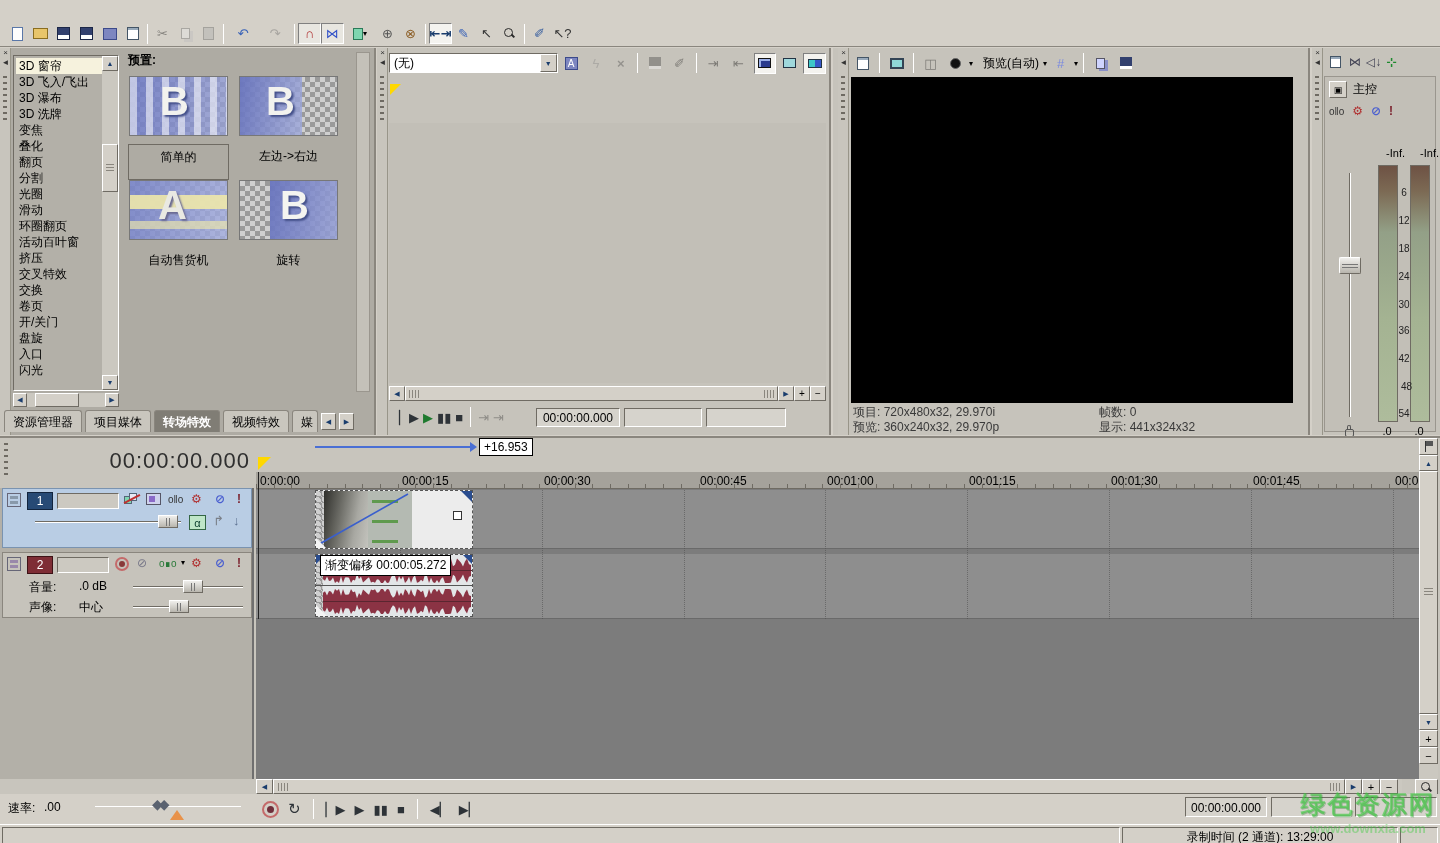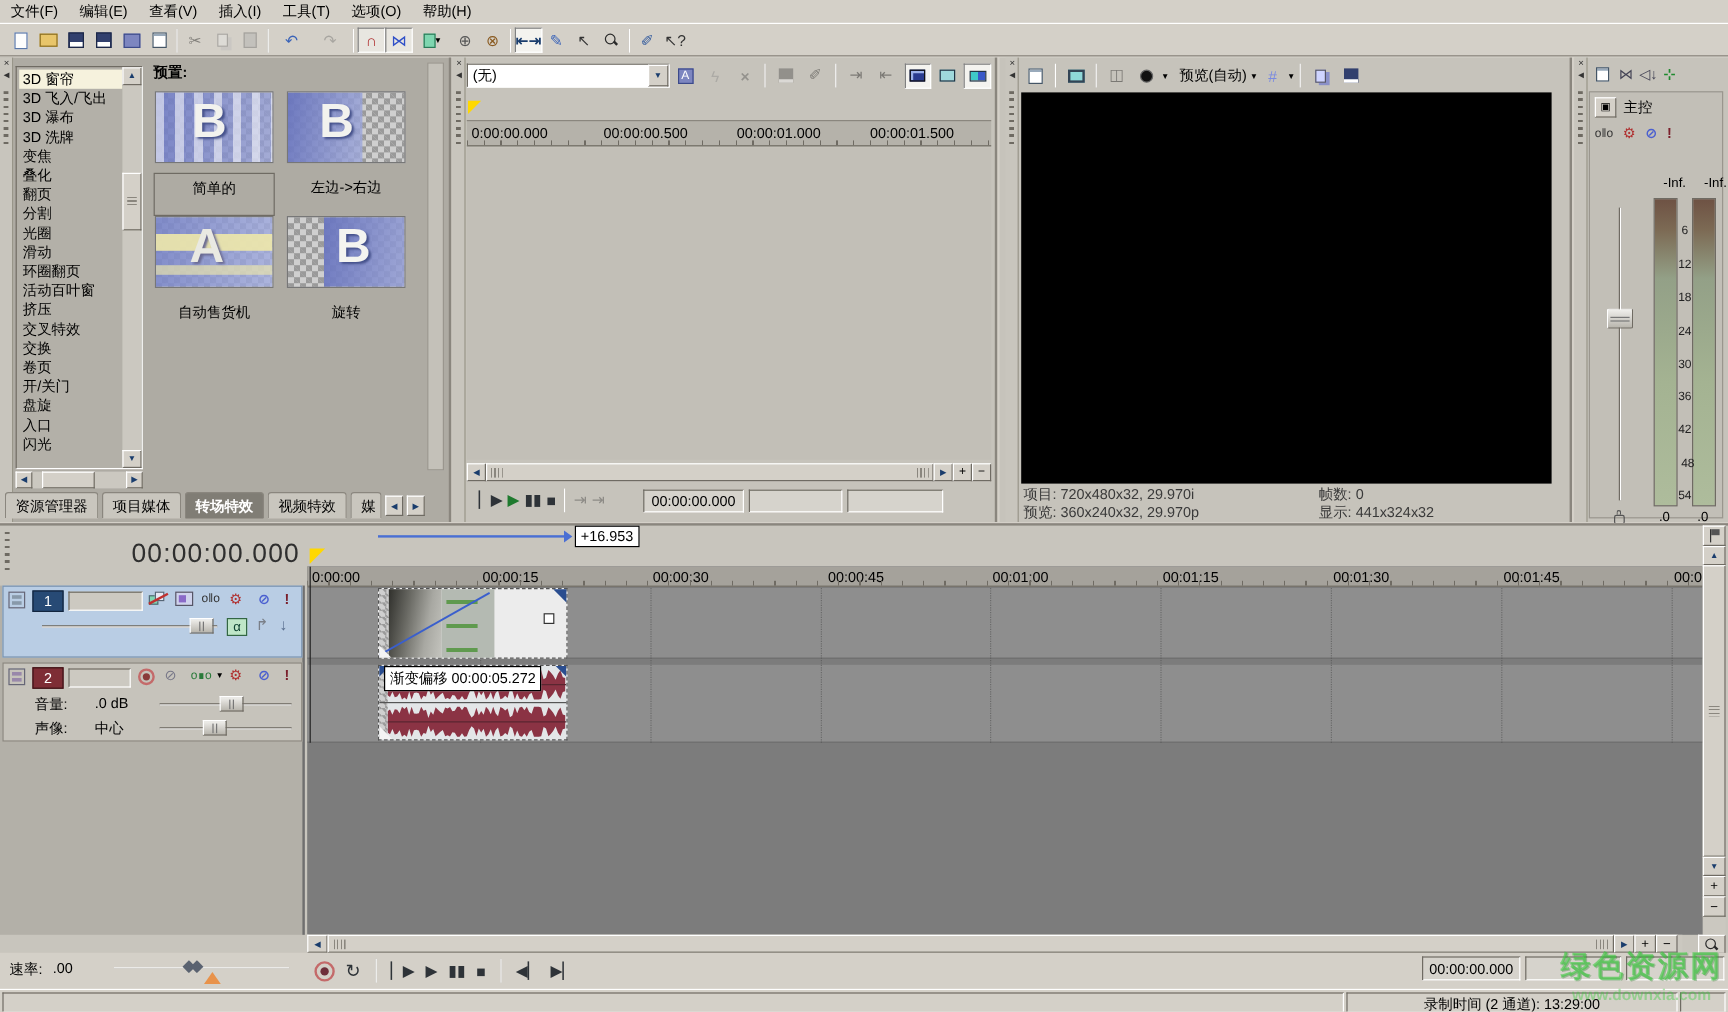--- a/index.html
+++ b/index.html
@@ -37,29 +37,20 @@
   .menu-item { padding:3px 9px; }
   .tab { height:22px; padding:3px 8px 0; border:1px solid #8a867e; border-bottom:none; border-radius:3px 3px 0 0; background:#c9c6be; }
   .tab.active { background:#807d75; color:#fff; font-weight:bold; }
   .play-glyph { color:#2e3338; font-size:13px; }
 </style>
 </head>
 <body>
 
 <div id="app">
 
-  <div class="abs" style="left:0;top:0;width:1440px;height:20px;background:#d4d0c8;border-bottom:1px solid #fff;display:flex;align-items:center;">
-    <span class="menu-item">文件(F)</span>
-    <span class="menu-item">编辑(E)</span>
-    <span class="menu-item">查看(V)</span>
-    <span class="menu-item">插入(I)</span>
-    <span class="menu-item">工具(T)</span>
-    <span class="menu-item">选项(O)</span>
-    <span class="menu-item">帮助(H)</span>
-  </div>
 
   <div class="abs" style="left:0;top:21px;width:1440px;height:26px;background:#d4d0c8;border-bottom:1px solid #8a867e;display:flex;align-items:center;padding-left:6px;">
     <div class="tb">
         <span style="display:block;width:11px;height:14px;background:#fdfdfd;border:1px solid #5a77a8;"></span>
       </div>
     <div class="tb">
         <span style="display:block;width:15px;height:11px;background:#e8c56a;border:1px solid #8a6d20;"></span>
       </div>
     <div class="tb">
         <span style="display:block;width:13px;height:13px;background:#32406e;border:1px solid #1c2747;box-shadow:inset 0 -4px 0 #fff;"></span>
@@ -227,27 +218,20 @@
         </div>
       <div class="tb">
           <span style="display:block;width:13px;height:10px;background:#9fd8dc;border:1px solid #234;"></span>
         </div>
       <div class="tb press">
           <span style="display:block;width:14px;height:9px;background:linear-gradient(to right,#3fc8c8 50%,#3858c8 50%);border:1px solid #234;"></span>
         </div>
     </div>
 
     <div class="abs" style="left:13px;top:36px;width:0;height:0;border-top:11px solid #ffd800;border-right:11px solid transparent;"></div>
-    <div class="abs" style="left:12px;top:52px;right:3px;height:22px;background:#b5b2aa;border-top:1px solid #8a867e;border-bottom:1px solid #6f6b63;">
-      <span class="abs" style="left:4px;top:3px;">0:00:00.000</span>
-      <span class="abs" style="left:114px;top:3px;">00:00:00.500</span>
-      <span class="abs" style="left:225px;top:3px;">00:00:01.000</span>
-      <span class="abs" style="left:336px;top:3px;">00:00:01.500</span>
-      <div class="abs" style="left:0;right:0;bottom:0;height:4px;background:repeating-linear-gradient(to right,#6f6b63 0 1px,transparent 1px 14px);"></div>
-    </div>
     <div class="abs" style="left:12px;top:75px;right:3px;height:260px;background:#c2bfb7;"></div>
 
     <div class="abs" style="left:12px;top:338px;right:3px;height:15px;background:#cbc8c0;display:flex;">
       <div class="scroll-btn" style="width:16px;height:15px;">◀</div>
       <div class="raised" style="flex:1;display:flex;align-items:center;justify-content:space-between;padding:0 3px;">
           <span class="thumbgrip"></span>
           <span class="thumbgrip"></span>
         </div>
       <div class="scroll-btn" style="width:16px;height:15px;">▶</div>
       <div class="scroll-btn" style="width:16px;height:15px;font-size:10px;color:#000;">+</div>
@@ -433,21 +417,21 @@
           </div>
       </div>
     </div>
 
     <div class="abs" style="left:256px;top:34px;width:1163px;height:307px;background:#7c7c7c;overflow:hidden;">
 
       <div class="abs" style="left:0;top:0;width:1163px;height:17px;background:#a5a29b;border-bottom:1px solid #6f6b63;">
         <span class="abs" style="left:4px;top:2px;">0:00:00</span>
         <span class="abs" style="left:146px;top:2px;">00:00:15</span>
         <span class="abs" style="left:288px;top:2px;">00:00:30</span>
-        <span class="abs" style="left:434px;top:2px;">00:00:45</span>
+        <span class="abs" style="left:444px;top:2px;">00:00:45</span>
         <span class="abs" style="left:571px;top:2px;">00:01:00</span>
         <span class="abs" style="left:713px;top:2px;">00:01:15</span>
         <span class="abs" style="left:855px;top:2px;">00:01:30</span>
         <span class="abs" style="left:997px;top:2px;">00:01:45</span>
         <span class="abs" style="left:1139px;top:2px;">00:0</span>
         <div class="abs" style="left:0;right:0;bottom:0;height:4px;background:repeating-linear-gradient(to right,#6f6b63 0 1px,transparent 1px 17.7px);"></div>
       </div>
 
       <div class="abs" style="left:0;top:18px;width:1163px;height:59px;background:#8e8e8e;border-bottom:1px solid #6a6a6a;"></div>
       <div class="abs" style="left:0;top:82px;width:1163px;height:65px;background:#8e8e8e;border-bottom:1px solid #6a6a6a;"></div>

